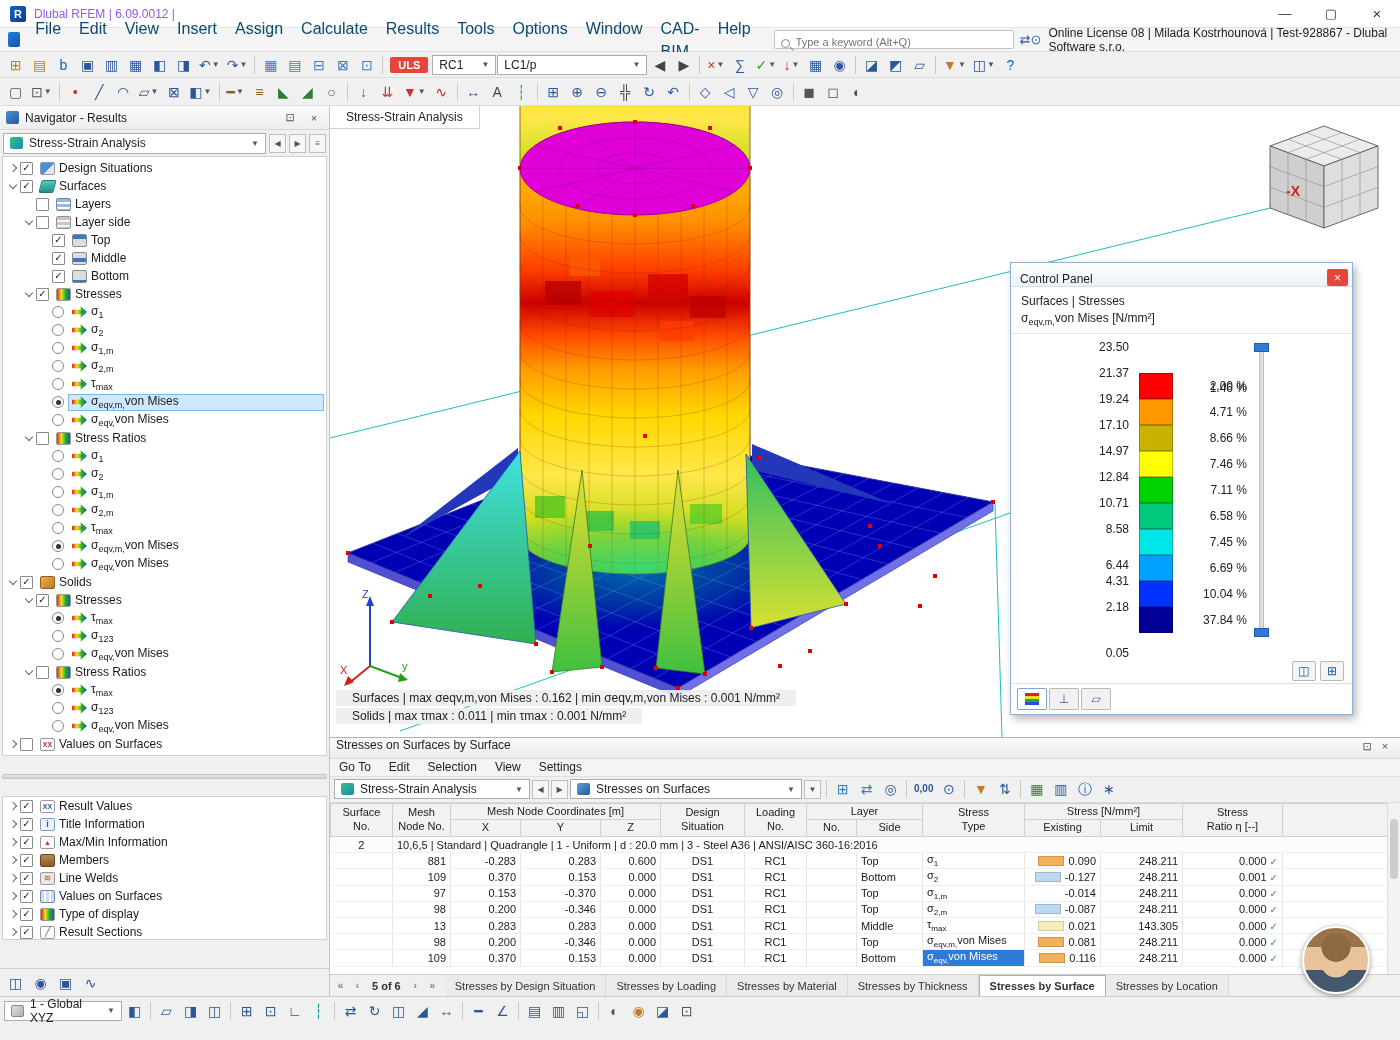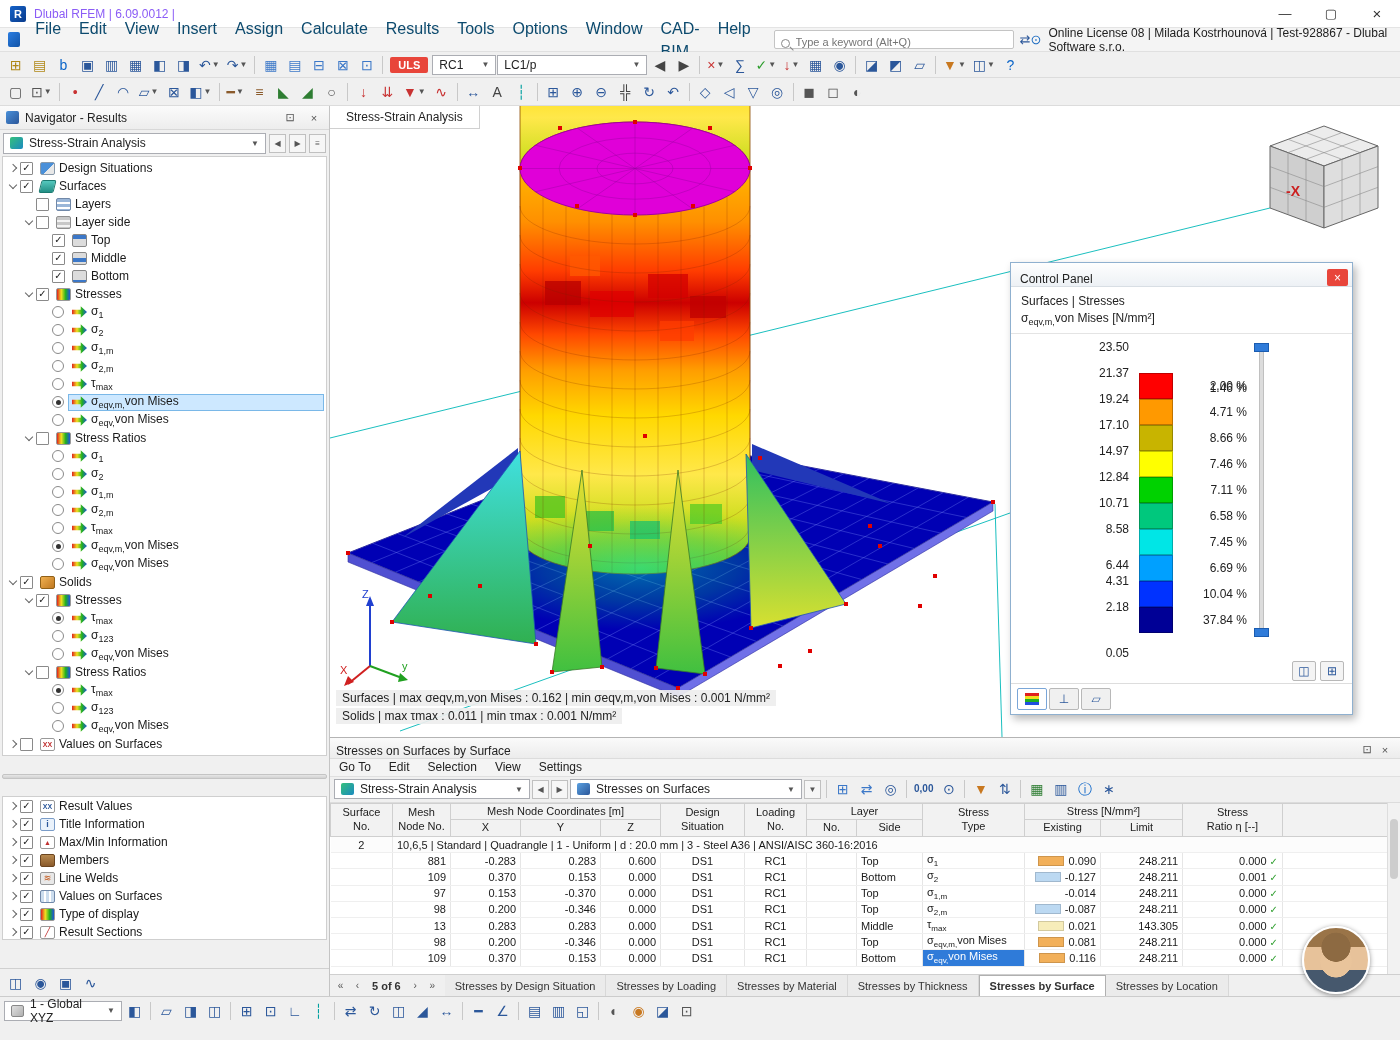--- a/index.html
+++ b/index.html
@@ -93,21 +93,21 @@
 .ti-line-welds::before{content:'≋';position:absolute;inset:0;font-size:9px;color:#c05010;display:flex;align-items:center;justify-content:center;}
 .ti-values-surfaces{background:repeating-linear-gradient(90deg,#cde 0 3px,#fff 3px 5px);border:1px solid #7088a8;}
 .ti-display-type{background:linear-gradient(90deg,#e02020,#f0e020,#20b020,#2050e0);border:1px solid #999;}
 .ti-result-sections{background:#fff;border:1px solid #999;}
 .ti-result-sections::before{content:'╱';position:absolute;inset:0;font-size:9px;color:#c03030;display:flex;align-items:center;justify-content:center;}
 
 #viewport{position:absolute;left:330px;top:106px;width:1070px;height:631px;background:#fff;overflow:hidden;}
 #viewport-tab{position:absolute;left:0;top:0;height:23px;background:#fff;border:1px solid #d0d0d0;border-top:none;border-left:none;padding:0 16px;line-height:22px;font-size:12px;color:#222;z-index:5;}
 #model{position:absolute;left:0;top:0;width:1070px;height:631px;}
 #axis-triad{position:absolute;left:10px;top:480px;z-index:4;}
-.vstatus{position:absolute;left:6px;background:rgba(238,238,238,.92);padding:1px 6px;font-size:12px;color:#222;white-space:nowrap;z-index:4;}
+.vstatus{position:absolute;left:6px;background:rgba(238,238,238,.92);padding:1px 16px;font-size:12px;color:#222;white-space:nowrap;z-index:4;}
 #vstatus1{top:584px;}
 #vstatus2{top:602px;}
 
 #control-panel{position:absolute;left:680px;top:156px;width:343px;height:453px;background:#fff;border:1px solid #8fb0cf;box-shadow:3px 4px 8px rgba(0,0,0,.28);z-index:30;}
 #cp-title{height:24px;background:linear-gradient(#fefefe,#edf1f5);border-bottom:1px solid #d8dee4;display:flex;align-items:flex-end;padding:0 4px 0 9px;}
 #cp-title-text{font-size:12px;color:#222;flex:1;}
 #cp-close{width:21px;height:17px;background:#e8453a;color:#fff;display:flex;align-items:center;justify-content:center;font-size:12px;border-radius:2px;}
 #cp-head{padding:7px 10px 6px;border-bottom:1px solid #e4e4e4;}
 #cp-sub{font-size:12px;color:#222;}
 #cp-qline{font-size:12px;color:#222;margin-top:3px;}
@@ -120,21 +120,21 @@
 #cp-slider-track{position:absolute;left:248px;width:5px;background:#dcdcdc;border:1px solid #c0c0c0;}
 .cp-handle{position:absolute;left:243px;width:15px;height:9px;background:#2f7bd9;border:1px solid #1a5cb0;}
 .cp-btn{position:absolute;width:24px;height:20px;border:1px solid #b8b8b8;background:#f4f4f4;display:flex;align-items:center;justify-content:center;font-size:12px;color:#2b579a;border-radius:2px;}
 #cp-sep{position:absolute;left:0;right:0;bottom:30px;height:1px;background:#ddd;}
 #cp-tabs{position:absolute;left:6px;bottom:4px;display:flex;gap:2px;}
 .cp-tab{width:30px;height:22px;border:1px solid #b8b8b8;background:#f0f0f0;display:flex;align-items:center;justify-content:center;border-radius:2px;font-size:12px;color:#2b579a;}
 .cp-tab.active{background:#fff;border-color:#7aa6d8;}
 .cp-tab-bars{width:14px;height:12px;background:linear-gradient(180deg,#e02020 0 3px,#f0e020 3px 6px,#20b020 6px 9px,#2050e0 9px);}
 
 #table-panel{position:absolute;left:330px;top:737px;width:1070px;height:259px;background:#f0f0f0;border-top:1px solid #b4b4b4;display:flex;flex-direction:column;}
-#tp-title-row{height:21px;display:flex;align-items:flex-end;padding:0 6px;background:linear-gradient(#fafafa,#ececec);border-bottom:1px solid #dcdcdc;}
+#tp-title-row{height:21px;display:flex;align-items:flex-start;padding:0 6px;background:linear-gradient(#fafafa,#ececec);border-bottom:1px solid #dcdcdc;}
 #tp-title{font-size:12px;color:#222;flex:1;}
 #tp-menu{height:18px;display:flex;align-items:center;background:#f4f4f4;border-bottom:1px solid #e0e0e0;}
 .tp-menu-item{padding:0 9px;font-size:12px;color:#222;}
 #tp-toolbar{height:26px;display:flex;align-items:center;padding:0 4px;gap:2px;background:#f0f0f0;border-bottom:1px solid #dcdcdc;}
 #tp-combo1{width:196px;height:20px;}
 #tp-combo2{width:232px;height:20px;}
 #tp-table-wrap{height:172px;background:#fff;overflow:hidden;position:relative;}
 #tp-table{border-collapse:collapse;table-layout:fixed;width:1058px;font-size:11px;}
 #tp-table th{background:#f2f2f2;border:1px solid #cfcfcf;font-weight:normal;font-size:11px;color:#222;text-align:center;padding:1px 3px;line-height:1.25;}
 #tp-table td{border-right:1px solid #e6e6e6;border-bottom:1px solid #efefef;padding:0 4px;height:16px;white-space:nowrap;overflow:hidden;color:#1a1a1a;}

